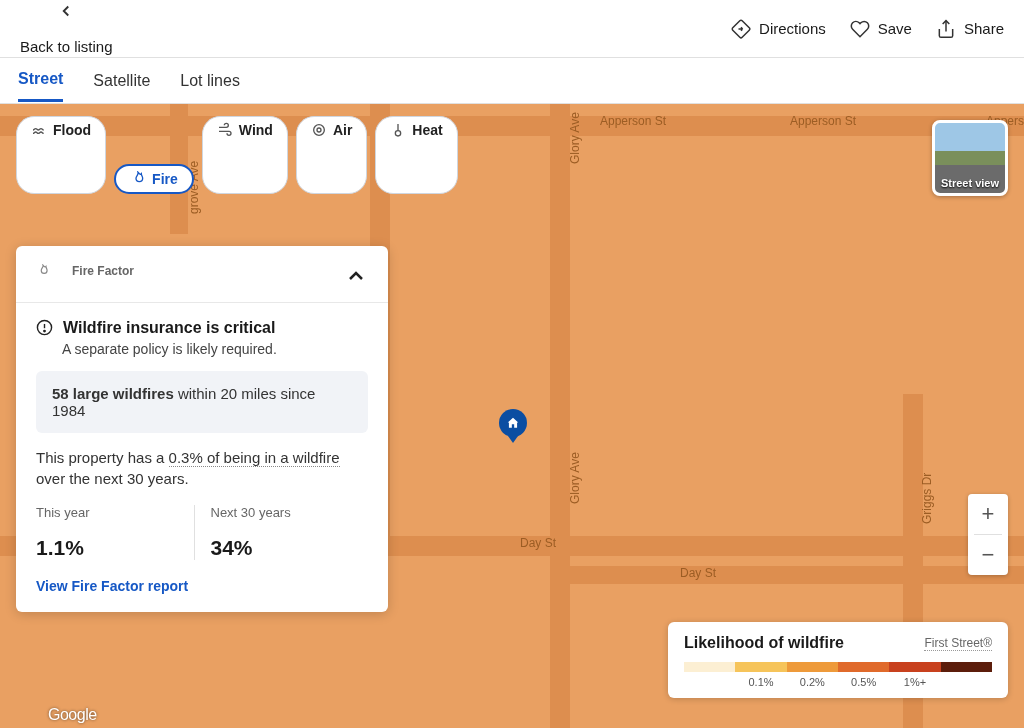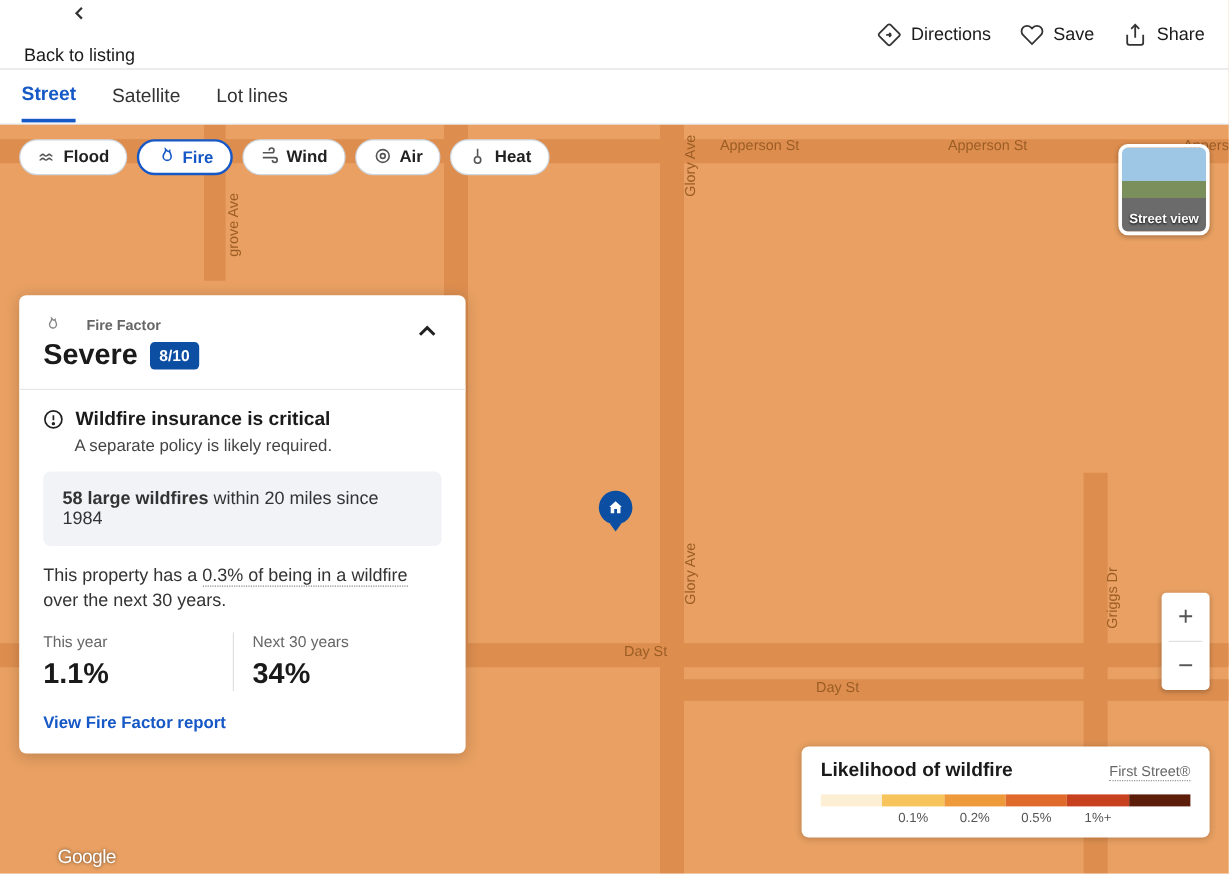--- a/index.html
+++ b/index.html
@@ -20,21 +20,21 @@
 
   
   .map-wrap { position: absolute; left: 0; right: 0; top: 104px; bottom: 0; background: #e9a062; overflow: hidden; }
   .road { position: absolute; background: #dd8e4f; }
   .road-label { position: absolute; color: #9c5d24; font-size: 12px; white-space: nowrap; }
   .road-label.v { transform: rotate(-90deg); transform-origin: left top; }
 
   
   .chips { position: absolute; top: 12px; left: 16px; display: flex; gap: 8px; }
   .chip { display: flex; gap: 6px; background: #fff; border: 1px solid #cfd6df; border-radius: 18px; padding: 5px 14px; font-size: 14px; font-weight: 600; color: #222; cursor: pointer; }
-  .chip.active { border: 2px solid #1658c5; color: #1658c5; }
+  .chip.active { border: 2px solid #1658c5; color: #1658c5; margin-top: 48px; }
   .chip svg { width: 16px; height: 16px; }
 
   
   .street-thumb { position: absolute; top: 16px; right: 16px; width: 76px; height: 76px; border-radius: 8px; border: 3px solid #fff; background: linear-gradient(#9ec7e6 40%, #7a8f5b 40% 60%, #6b6b6b 60%); box-shadow: 0 1px 4px rgba(0,0,0,.3); display: flex; align-items: flex-end; justify-content: center; cursor: pointer; }
   .street-thumb-label { font-size: 11px; color: #fff; font-weight: 600; text-shadow: 0 1px 2px #000; padding-bottom: 4px; }
 
   
   .marker { position: absolute; width: 28px; height: 28px; left: 499px; top: 305px; background: #0b4ea2; border-radius: 50%; display: flex; align-items: center; justify-content: center; }
   .marker::after { content: ""; position: absolute; bottom: -6px; left: 50%; transform: translateX(-50%); border-left: 5px solid transparent; border-right: 5px solid transparent; border-top: 7px solid #0b4ea2; }
   .marker svg { width: 14px; height: 14px; }
@@ -63,21 +63,21 @@
   .hist-box { background: #f1f3f7; border-radius: 6px; padding: 14px 16px; margin-top: 14px; font-size: 15px; color: #333; }
   .hist-box b { font-weight: 700; }
 
   .prob-text { font-size: 15px; color: #333; margin-top: 14px; line-height: 1.4; }
   .dotted { border-bottom: 1px dotted #888; text-align: center; }
 
   .stats-row { display: flex; margin-top: 16px; }
   .stat { flex: 1; padding-right: 16px; }
   .stat + .stat { border-left: 1px solid #e0e0e0; padding-left: 16px; }
   .stat-label { font-size: 13px; color: #666; }
-  .stat-val { font-size: 24px; font-weight: 700; margin-top: 6px; color: #1a1a1a; }
+  .stat-val { font-size: 21px; font-weight: 700; margin-top: 16px; color: #1a1a1a; }
 
   .report-link { color: #1658c5; font-weight: 700; font-size: 14px; margin-top: 18px; cursor: pointer; }
 
   
   .legend { position: absolute; right: 16px; bottom: 30px; width: 340px; background: #fff; border-radius: 6px; box-shadow: 0 1px 6px rgba(0,0,0,.2); padding: 12px 16px 10px; }
   .legend-head { display: flex; justify-content: space-between; align-items: center; }
   .legend-title { font-size: 16px; font-weight: 700; color: #1a1a1a; }
   .legend-source { font-size: 12px; color: #666; border-bottom: 1px dotted #999; }
   .legend-bar { display: flex; height: 10px; margin-top: 10px; }
   .legend-bar div { flex: 1; }
@@ -205,24 +205,20 @@
 
   <div class="panel">
     <div class="panel-head">
       <div class="panel-head-left">
         <div class="ff-label">
           <svg width="14" height="14" viewBox="0 0 24 24" fill="none" stroke="#888" stroke-width="2">
               <path d="M12 2c1 4-3 5-3 9a5 5 0 0 0 10 0c0-3-2-4-2-7-2 2-3 0-5-2z"></path>
             </svg>
           <span>Fire Factor</span>
         </div>
-        <div class="ff-title-row">
-          <span class="ff-title">Severe</span>
-          <span class="badge">8/10</span>
-        </div>
       </div>
       <svg class="chev" viewBox="0 0 24 24" fill="none" stroke="#222" stroke-width="2.5">
           <polyline points="6 15 12 9 18 15"></polyline>
         </svg>
     </div>
     <div class="panel-sep"></div>
     <div class="panel-body">
       <div class="ins-row">
         <svg width="17" height="17" viewBox="0 0 24 24" fill="none" stroke="#222" stroke-width="2">
             <circle cx="12" cy="12" r="10"></circle>

